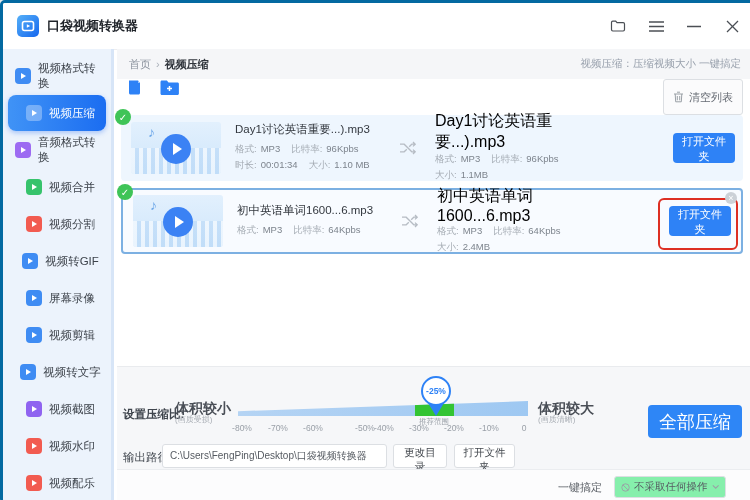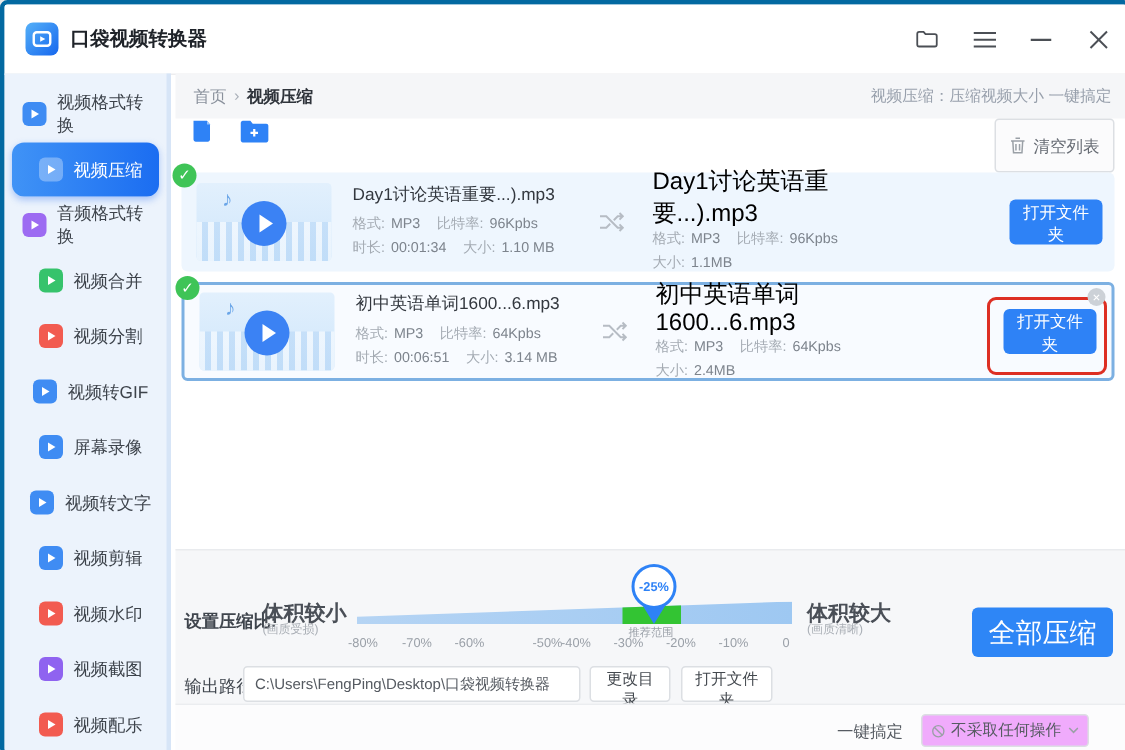--- a/index.html
+++ b/index.html
@@ -60,21 +60,21 @@
   .tick{position:absolute;top:56px;width:36px;text-align:center;font-size:8.5px;color:#9aa0a8;}
   .compress-all{position:absolute;left:531px;top:38px;width:94px;height:33px;background:#2e86f6;color:#fff;font-size:18px;border:none;border-radius:4px;cursor:pointer;font-family:inherit;}
   .out-label{position:absolute;left:6px;top:83px;font-size:11.5px;color:#3f454d;}
   .path-input{position:absolute;left:45px;top:77px;width:225px;height:24px;box-sizing:border-box;border:1px solid #dcdfe3;border-radius:3px;background:#fff;font-size:10px;color:#555a61;padding:0 7px;font-family:inherit;}
   .sm-btn{position:absolute;top:77px;height:24px;box-sizing:border-box;border:1px solid #dcdfe3;border-radius:3px;background:#fff;font-size:10.5px;color:#44494f;cursor:pointer;font-family:inherit;}
   .chg-btn{left:276px;width:54px;}
   .opn-btn{left:337px;width:61px;}
   
   .footer{position:absolute;left:114px;top:466px;width:636px;height:34px;background:#fcfcfd;border-top:1px solid #ebedf0;}
   .after-label{position:absolute;left:441px;top:10px;font-size:11px;color:#565b62;}
-  .dropdown{position:absolute;left:497px;top:6px;width:112px;height:22px;box-sizing:border-box;border:1px solid #dcdfe3;border-radius:3px;background:#f0abfc;display:flex;align-items:center;padding:0 6px;gap:4px;cursor:pointer;}
+  .dropdown{position:absolute;left:497px;top:6px;width:112px;height:22px;box-sizing:border-box;border:1px solid #dcdfe3;border-radius:3px;background:#86efac;display:flex;align-items:center;padding:0 6px;gap:4px;cursor:pointer;}
   .dropdown .dd-text{font-size:10.5px;color:#565b62;flex:1;white-space:nowrap;}
 </style>
 </head>
 <body>
 
 <div class="window">
 
   <div class="titlebar">
     <div class="appicon">
       <svg width="14" height="14" viewBox="0 0 14 14">
@@ -154,39 +154,39 @@
     <div class="side-item">
         <span class="side-ico" style="background: rgb(63, 140, 243);">
           <span class="tri"></span>
         </span>
         <span>屏幕录像</span>
       </div>
     <div class="side-item">
         <span class="side-ico" style="background: rgb(63, 140, 243);">
           <span class="tri"></span>
         </span>
+        <span>视频剪辑</span>
+      </div>
+    <div class="side-item">
+        <span class="side-ico" style="background: rgb(63, 140, 243);">
+          <span class="tri"></span>
+        </span>
         <span>视频转文字</span>
       </div>
     <div class="side-item">
-        <span class="side-ico" style="background: rgb(63, 140, 243);">
-          <span class="tri"></span>
-        </span>
-        <span>视频剪辑</span>
+        <span class="side-ico" style="background: rgb(143, 99, 240);">
+          <span class="tri"></span>
+        </span>
+        <span>视频截图</span>
       </div>
     <div class="side-item">
         <span class="side-ico" style="background: rgb(242, 91, 80);">
           <span class="tri"></span>
         </span>
         <span>视频水印</span>
-      </div>
-    <div class="side-item">
-        <span class="side-ico" style="background: rgb(143, 99, 240);">
-          <span class="tri"></span>
-        </span>
-        <span>视频截图</span>
       </div>
     <div class="side-item">
         <span class="side-ico" style="background: rgb(242, 91, 80);">
           <span class="tri"></span>
         </span>
         <span>视频配乐</span>
       </div>
   </div>
 
   <div class="subheader">
@@ -253,21 +253,20 @@
     <div class="thumb">
       <div class="wave"></div>
       <span class="note">♪</span>
       <div class="disc">
           <span class="tri"></span>
         </div>
     </div>
     <div class="finfo">
       <div class="fname">初中英语单词1600...6.mp3</div>
       <div class="meta"><span class="lab">格式:</span><span class="val">MP3</span><span class="lab">比特率:</span><span class="val">64Kpbs</span></div>
-      <div class="meta"><span class="lab">时长:</span><span class="val">00:06:51</span><span class="lab">大小:</span><span class="val">3.14 MB</span></div>
     </div>
     <span class="xfer">
       <svg width="18" height="14" viewBox="0 0 18 14" fill="none" stroke="#b6bcc4" stroke-width="1.3">
           <path d="M1 3.2h4.2l7.6 7.6h3.4M1 10.8h4.2l2.6-2.6M10.2 5.8l2.6-2.6h3.4M14 1l2.2 2.2L14 5.4M14 8.6l2.2 2.2L14 13"></path>
         </svg>
     </span>
     <div class="oinfo">
       <div class="fname">初中英语单词1600...6.mp3</div>
       <div class="meta"><span class="lab">格式:</span><span class="val">MP3</span><span class="lab">比特率:</span><span class="val">64Kpbs</span></div>
       <div class="meta"><span class="lab">大小:</span><span class="val">2.4MB</span></div>

